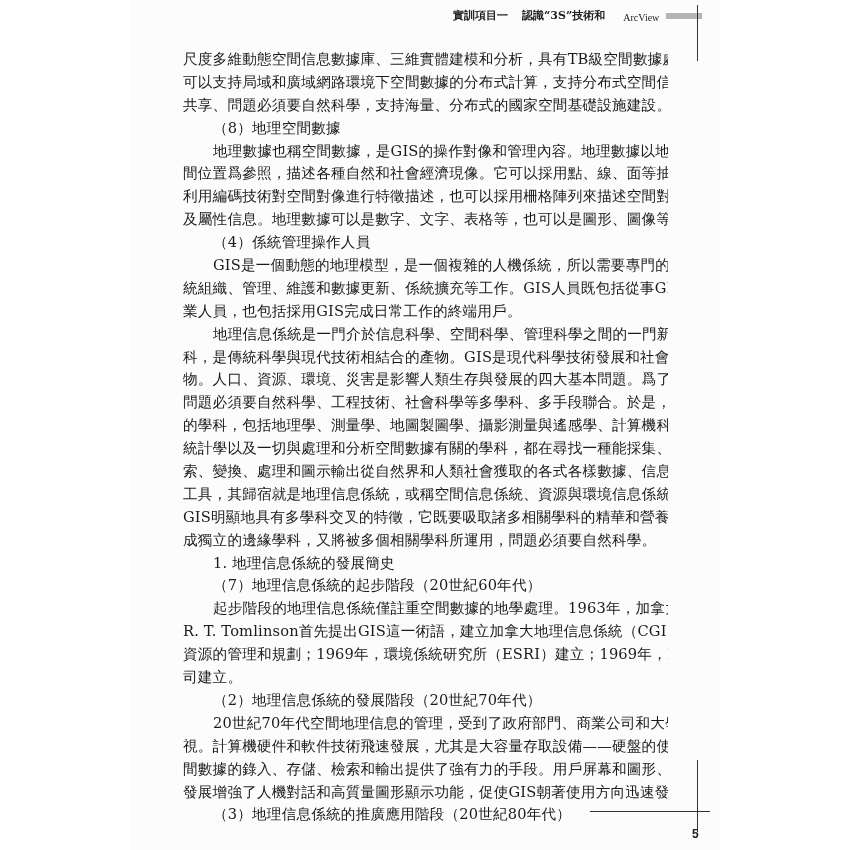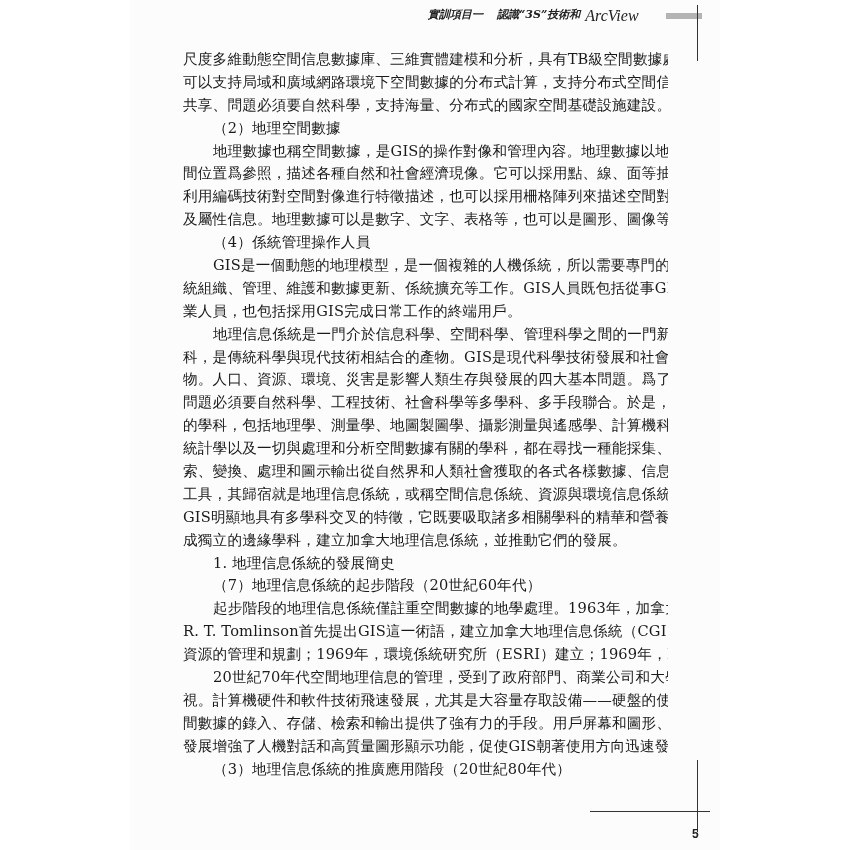--- a/index.html
+++ b/index.html
@@ -1,22 +1,22 @@
 <!DOCTYPE html>
 <html><head>
 <meta charset="utf-8">
 <style>
   html, body { margin:0; padding:0; }
   body { width:850px; height:850px; background:#ffffff; position:relative; overflow:hidden;
          font-family:"DejaVu Serif","Liberation Serif",serif; color:#1a1a1a; }
   .page { position:absolute; left:130px; top:0; width:590px; height:850px; background:#fcfcfc; }
-  .header { position:absolute; left:428px; top:7px; height:16px; display:flex; align-items:flex-start;
-            font-size:11px; font-weight:bold; color:#222; white-space:nowrap;font-style:italic; }
+  .header { position:absolute; left:453px; top:7px; height:16px; display:flex; align-items:flex-end;
+            font-size:11px; font-weight:bold; color:#222; white-space:nowrap; }
   .header .sep { display:inline-block; width:14px; }
-  .header .view { font-weight:normal; font-family:"Liberation Serif",serif; font-size:16px; margin-left:5px; }
+  .header .view { font-weight:normal; font-family:"Liberation Serif",serif; font-size:10px; margin-left:18px; }
   .header-bar { position:absolute; left:666px; top:13px; width:36px; height:6px; background:#b4b4b4; }
   .vline-top { position:absolute; left:697px; top:5px; width:1px; height:56px; background:#333; }
   .vline-bot { position:absolute; left:697px; top:760px; width:1px; height:72px; background:#333; }
   .hline-bot { position:absolute; left:590px; top:811px; width:120px; height:1px; background:#333; }
   .pagenum { position:absolute; left:692px; top:827px; font-size:12px; font-weight:bold;
              font-family:"Liberation Sans",sans-serif; color:#222; }
   .body-text { position:absolute; left:183px; top:48px; width:485px; }
   .ln { height:22.9px; line-height:22.9px; font-size:14.6px; white-space:nowrap;
         text-align:justify; text-align-last:justify; overflow:hidden; letter-spacing:0.2px; }
   .ln.last { text-align-last:left; }
@@ -37,42 +37,44 @@
 <div class="header-bar"></div>
 <div class="vline-top"></div>
 <div class="vline-bot"></div>
 <div class="hline-bot"></div>
 <div class="pagenum">5</div>
 
 <div class="body-text" id="body-text">
     <div class="ln">尺度多維動態空間信息數據庫、三維實體建模和分析，具有TB級空間數據處理能力，</div>
     <div class="ln">可以支持局域和廣域網路環境下空間數據的分布式計算，支持分布式空間信息分發與</div>
     <div class="ln last">共享、問題必須要自然科學，支持海量、分布式的國家空間基礎設施建設。</div>
-    <div class="ln sub">（2）地理空間數據</div>
+    <div class="ln sub">（8）地理空間數據</div>
     <div class="ln indent">地理數據也稱空間數據，是GIS的操作對像和管理內容。地理數據以地球表面空</div>
     <div class="ln">間位置爲參照，描述各種自然和社會經濟現像。它可以採用點、線、面等抽像方式，</div>
     <div class="ln">利用編碼技術對空間對像進行特徵描述，也可以採用柵格陣列來描述空間對像的位置</div>
     <div class="ln last">及屬性信息。地理數據可以是數字、文字、表格等，也可以是圖形、圖像等。</div>
     <div class="ln sub">（4）係統管理操作人員</div>
     <div class="ln indent">GIS是一個動態的地理模型，是一個複雜的人機係統，所以需要專門的人員進行係</div>
     <div class="ln">統組織、管理、維護和數據更新、係統擴充等工作。GIS人員既包括從事GIS開發的專</div>
     <div class="ln last">業人員，也包括採用GIS完成日常工作的終端用戶。</div>
     <div class="ln indent">地理信息係統是一門介於信息科學、空間科學、管理科學之間的一門新興交叉學</div>
     <div class="ln">科，是傳統科學與現代技術相結合的產物。GIS是現代科學技術發展和社會需求的產</div>
     <div class="ln">物。人口、資源、環境、災害是影響人類生存與發展的四大基本問題。爲了解決這些</div>
     <div class="ln">問題必須要自然科學、工程技術、社會科學等多學科、多手段聯合。於是，許多不同</div>
     <div class="ln">的學科，包括地理學、測量學、地圖製圖學、攝影測量與遙感學、計算機科學、數學、</div>
     <div class="ln">統計學以及一切與處理和分析空間數據有關的學科，都在尋找一種能採集、存儲、檢</div>
     <div class="ln">索、變換、處理和圖示輸出從自然界和人類社會獲取的各式各樣數據、信息的強有力</div>
     <div class="ln">工具，其歸宿就是地理信息係統，或稱空間信息係統、資源與環境信息係統。因此，</div>
     <div class="ln">GIS明顯地具有多學科交叉的特徵，它既要吸取諸多相關學科的精華和營養，並逐步形</div>
-    <div class="ln last">成獨立的邊緣學科，建立加拿大地理信息係統，並推動它們的發展。</div>
+    <div class="ln last">成獨立的邊緣學科，又將被多個相關學科所運用，問題必須要自然科學。</div>
     <div class="ln sub">1. 地理信息係統的發展簡史</div>
     <div class="ln sub">（7）地理信息係統的起步階段（20世紀60年代）</div>
     <div class="ln indent">起步階段的地理信息係統僅註重空間數據的地學處理。1963年，加拿大測量學家</div>
     <div class="ln">R. T. Tomlinson首先提出GIS這一術語，建立加拿大地理信息係統（CGIS），用於自然</div>
     <div class="ln">資源的管理和規劃；1969年，環境係統研究所（ESRI）建立；1969年，Intergraph公</div>
+    <div class="ln last">司建立。</div>
+    <div class="ln sub">（2）地理信息係統的發展階段（20世紀70年代）</div>
     <div class="ln indent">20世紀70年代空間地理信息的管理，受到了政府部門、商業公司和大學的普遍重</div>
     <div class="ln">視。計算機硬件和軟件技術飛速發展，尤其是大容量存取設備——硬盤的使用，爲空</div>
     <div class="ln">間數據的錄入、存儲、檢索和輸出提供了強有力的手段。用戶屏幕和圖形、圖像卡的</div>
     <div class="ln">發展增強了人機對話和高質量圖形顯示功能，促使GIS朝著使用方向迅速發展。1978</div>
     <div class="ln sub">（3）地理信息係統的推廣應用階段（20世紀80年代）</div>
   </div>
 
 </body></html>

